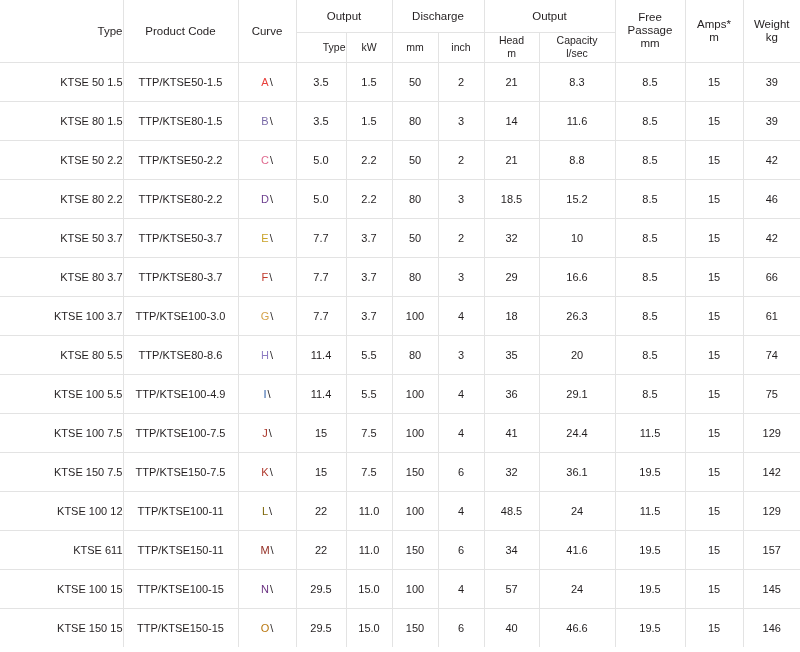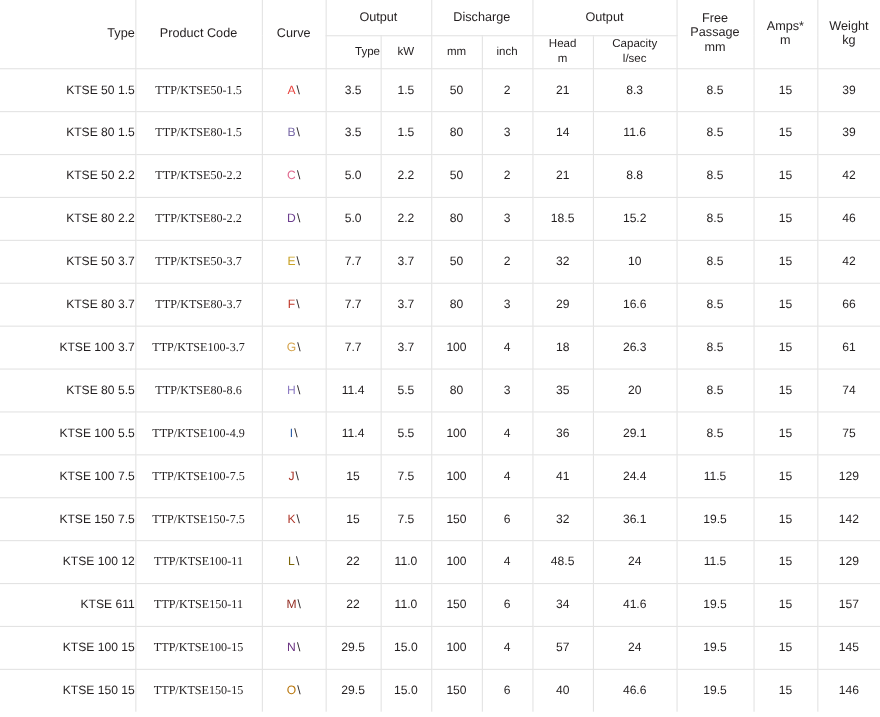--- a/index.html
+++ b/index.html
@@ -47,21 +47,20 @@
     height: 38px;
     font-size: 11px;
     color: #231f20;
   }
   .col-type {
     text-align: center;
     padding-left: 8px !important;
   }
   .col-code {
     text-align: center;
-    font-family: Liberation Serif, serif;
   }
   .curve-cell {
     white-space: nowrap;
     font-size: 11px;
   }
   .curve-letter {
     font-weight: normal;
   }
   .curve-slash {
     color: #231f20;
@@ -217,21 +216,21 @@
         <td>80</td>
         <td>3</td>
         <td>29</td>
         <td>16.6</td>
         <td>8.5</td>
         <td>15</td>
         <td>66</td>
       </tr>
       <tr class="data-row">
         <td class="col-type">KTSE 100 3.7</td>
-        <td class="col-code">TTP/KTSE100-3.7</td>
+        <td class="col-code">TTP/KTSE100-3.0</td>
         <td class="curve-cell"><span class="curve-letter" style="color:#d4a24a">G</span><span class="curve-slash">\</span></td>
         <td>7.7</td>
         <td>3.7</td>
         <td>100</td>
         <td>4</td>
         <td>18</td>
         <td>26.3</td>
         <td>8.5</td>
         <td>15</td>
         <td>61</td>

